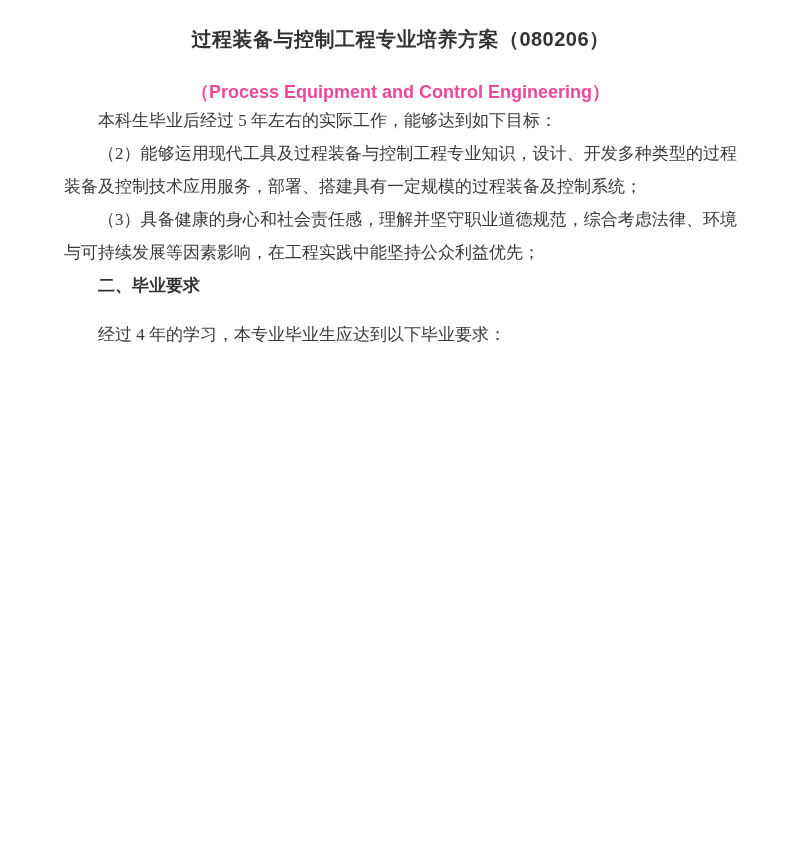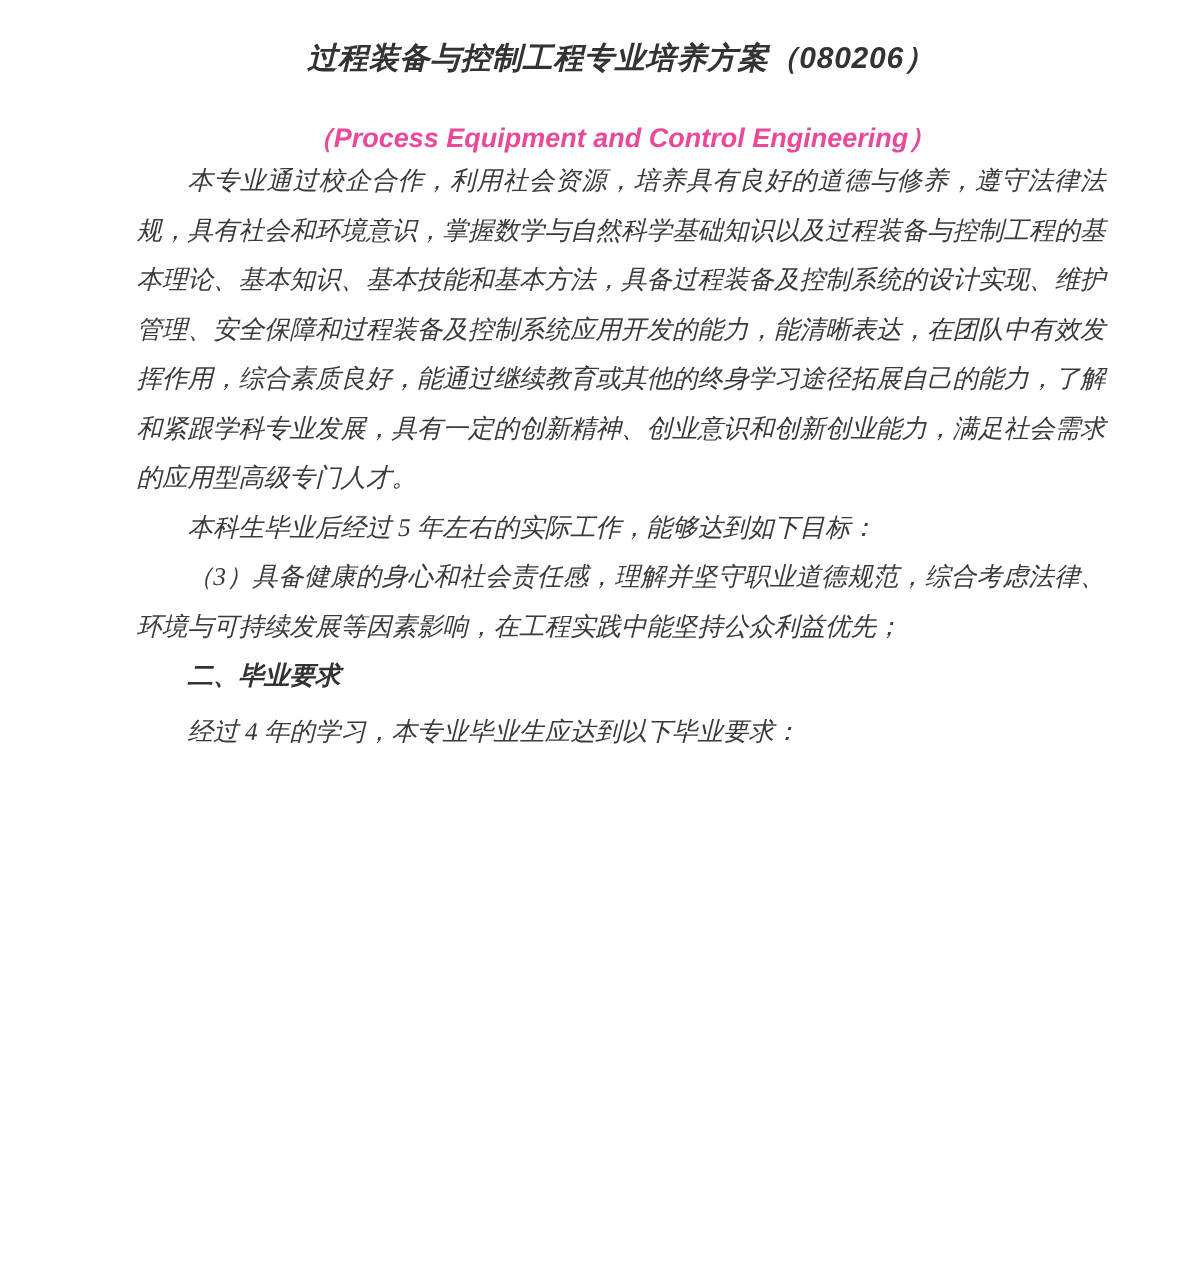--- a/index.html
+++ b/index.html
@@ -6,23 +6,22 @@
     margin: 0;
     padding: 0;
     background: #ffffff;
   }
   .page {
     position: relative;
     box-sizing: border-box;
     width: 799px;
     height: 851px;
     background: #ffffff;
-    padding: 26px 62px 0 91px;
+    padding: 26px 62px 0 64px;
     overflow: hidden;
-    font-style: italic;
   }
   .doc-title {
     margin: 0;
     font-family: "Liberation Sans", sans-serif;
     font-size: 20px;
     line-height: 26px;
     font-weight: 700;
     letter-spacing: 0.5px;
     text-align: center;
     color: #333333;
@@ -43,21 +42,21 @@
     line-height: 33px;
     font-weight: 700;
     color: #333333;
     text-indent: 2em;
   }
   .section-heading.first {
     margin-top: 70px;
   }
   .section-heading.second {
     margin-top: 0;
-    margin-bottom: 4px;
+    margin-bottom: 16px;
   }
   .body-para {
     margin: 0;
     font-family: "Liberation Serif", serif;
     font-size: 17px;
     line-height: 33px;
     font-weight: 400;
     color: #3a3a3a;
     text-align: justify;
     text-indent: 2em;
@@ -66,25 +65,25 @@
 </head>
 <body>
 
 <div class="page">
 
   <h1 class="doc-title">过程装备与控制工程专业培养方案（080206）</h1>
 
   <h2 class="doc-subtitle">（Process Equipment and Control Engineering）</h2>
 
 
-  <p class="body-para">本专业通过校企合作，利用社会资源，培养具有良好的道德与修养，遵守法律法规，具有社会和环境意识，掌握数学与自然科学基础知识以及过程装备与控制工程的基本理论、基本知识、基本技能和基本方法，具备过程装备及控制系统的设计实现、维护管理、安全保障和过程装备及控制系统应用开发的能力，能清晰表达，在团队中有效发挥作用，综合素质良好，能通过继续教育或其他的终身学习途径拓展自己的能力，了解和紧跟学科专业发展，具有一定的创新精神、创业意识和创新创业能力，满足社会需求的应用型高级专门人才。</p>
 
   <p class="body-para">本科生毕业后经过 5 年左右的实际工作，能够达到如下目标：</p>
 
 
+  <p class="body-para">（2）能够运用现代工具及过程装备与控制工程专业知识，设计、开发多种类型的过程装备及控制技术应用服务，部署、搭建具有一定规模的过程装备及控制系统；</p>
 
   <p class="body-para">（3）具备健康的身心和社会责任感，理解并坚守职业道德规范，综合考虑法律、环境与可持续发展等因素影响，在工程实践中能坚持公众利益优先；</p>
 
 
 
   <h3 class="section-heading second">二、毕业要求</h3>
 
   <p class="body-para">经过 4 年的学习，本专业毕业生应达到以下毕业要求：</p>
 
 </div>

